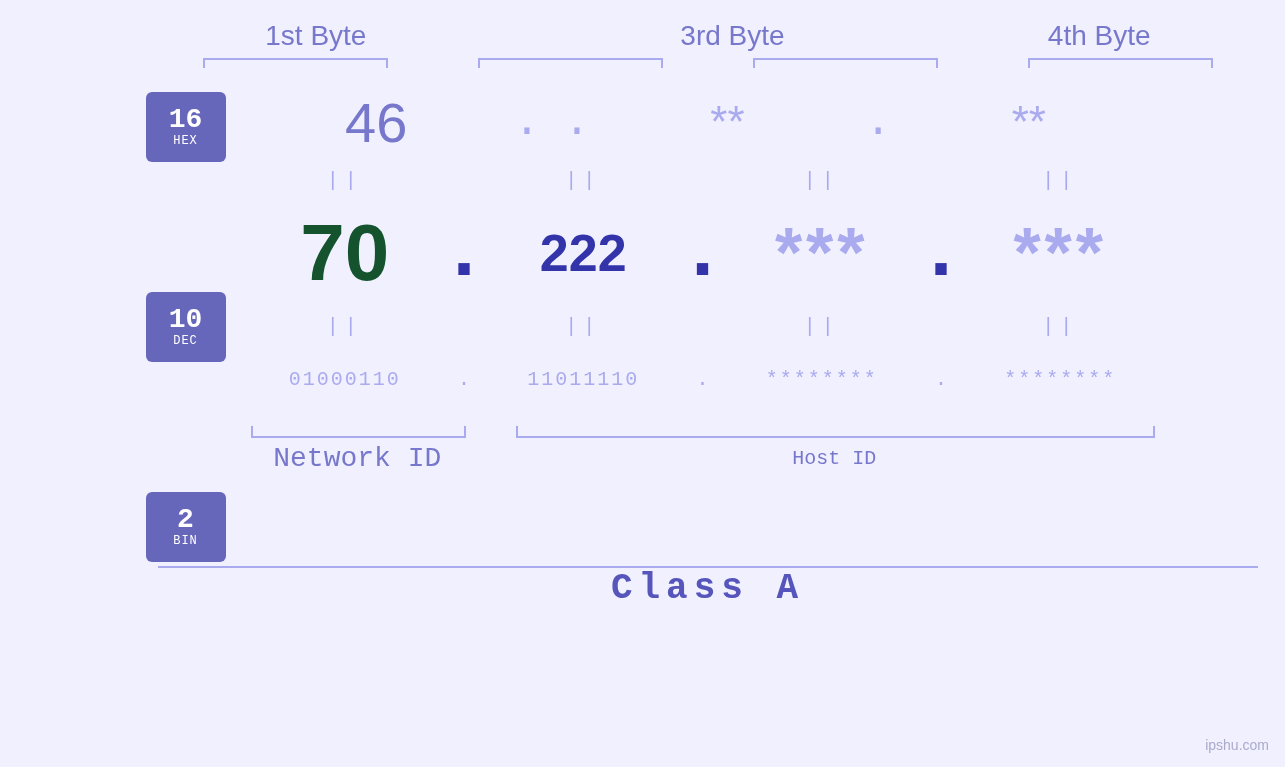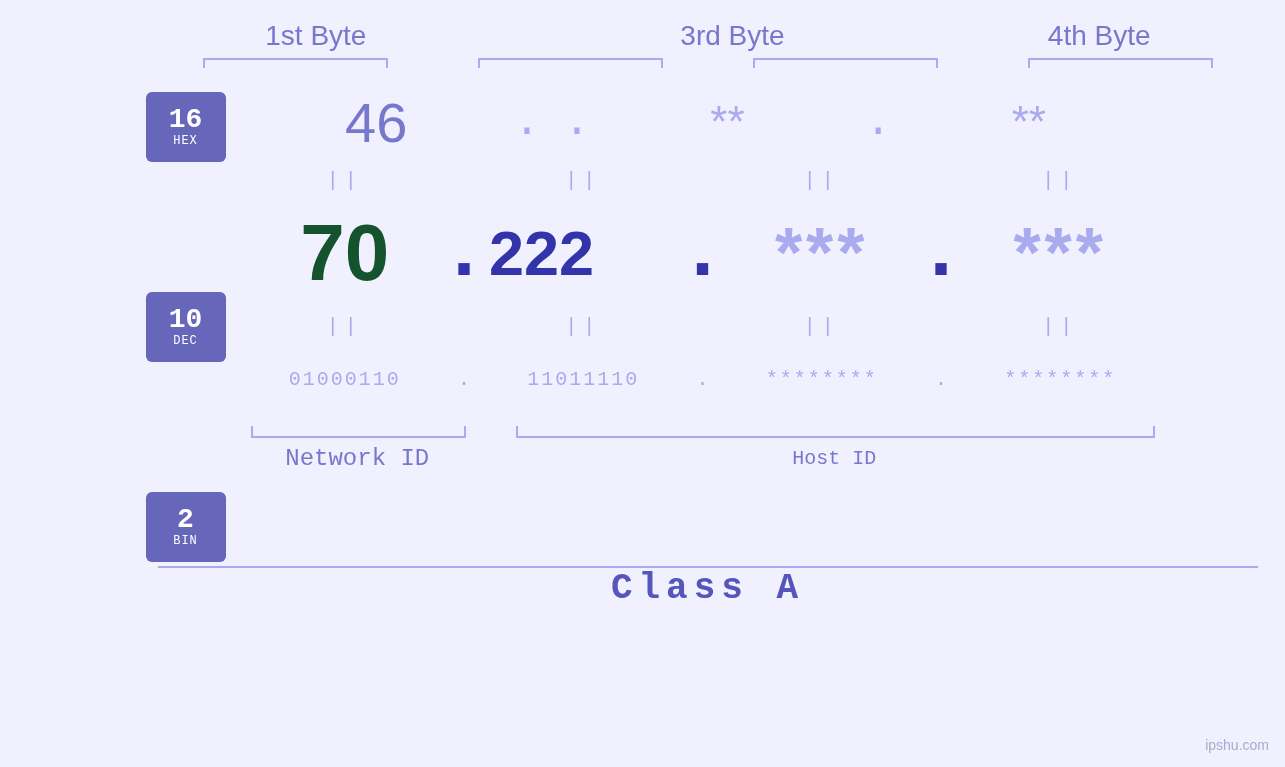--- a/index.html
+++ b/index.html
@@ -151,21 +151,21 @@
         <div style="flex:1; text-align:center; color:#aaaaee; font-size:20px; letter-spacing:6px;">||</div>
         <div style="width:50px;"></div>
         <div style="flex:1; text-align:center; color:#aaaaee; font-size:20px; letter-spacing:6px;">||</div>
         <div style="width:50px;"></div>
         <div style="flex:1; text-align:center; color:#aaaaee; font-size:20px; letter-spacing:6px;">||</div>
       </div>
 
       <div style="display:flex; align-items:center; height:110px;">
         <div style="flex:1; text-align:center; color:#14532d; font-size:80px; font-family:Arial,sans-serif; font-weight:bold;">70</div>
         <div style="width:50px; text-align:center; color:#3333aa; font-size:80px; font-weight:bold;">.</div>
-        <div style="flex:1; color:#3333aa; font-size:63px; font-family:Arial,sans-serif; font-weight:bold;">222</div>
+        <div style="flex:1; text-align:center; color:#3333aa; font-size:52px; font-family:Arial,sans-serif; font-weight:bold;">222</div>
         <div style="width:50px; text-align:center; color:#3333aa; font-size:80px; font-weight:bold;">.</div>
         <div style="flex:1; text-align:center; color:#aaaaee; font-size:70px; font-family:Arial,sans-serif; font-weight:bold; letter-spacing:4px;">***</div>
         <div style="width:50px; text-align:center; color:#3333aa; font-size:80px; font-weight:bold;">.</div>
         <div style="flex:1; text-align:center; color:#aaaaee; font-size:70px; font-family:Arial,sans-serif; font-weight:bold; letter-spacing:4px;">***</div>
       </div>
 
       <div style="display:flex; align-items:center; height:36px;">
         <div style="flex:1; text-align:center; color:#aaaaee; font-size:20px; letter-spacing:6px;">||</div>
         <div style="width:50px;"></div>
         <div style="flex:1; text-align:center; color:#aaaaee; font-size:20px; letter-spacing:6px;">||</div>
@@ -187,21 +187,21 @@
 
       <div style="display:flex; align-items:flex-end; height:20px; margin-top:4px;">
 
         <div style="flex:1; border-bottom:2px solid #aaaaee; border-left:2px solid #aaaaee; border-right:2px solid #aaaaee; height:12px;"></div>
         <div style="width:50px;"></div>
 
         <div style="flex:3; border-bottom:2px solid #aaaaee; border-left:2px solid #aaaaee; border-right:2px solid #aaaaee; height:12px; margin-left:0;"></div>
       </div>
 
       <div style="display:flex; align-items:center; height:40px;">
-        <div style="flex:1; text-align:center; color:#7777cc; font-size:24px; font-family:'Courier New',monospace;">Network ID</div>
+        <div style="flex:1; text-align:center; color:#7777cc; font-size:28px; font-family:'Courier New',monospace;">Network ID</div>
         <div style="width:50px;"></div>
         <div style="flex:3; text-align:center; color:#7777cc; font-size:20px; font-family:'Courier New',monospace;">Host ID</div>
       </div>
 
     </div>
     <div style="width:10px;"></div>
   </div>
 
   <div style="width:1100px; margin-left:130px; border-bottom:2px solid #aaaaee; margin-top:4px;"></div>
 

